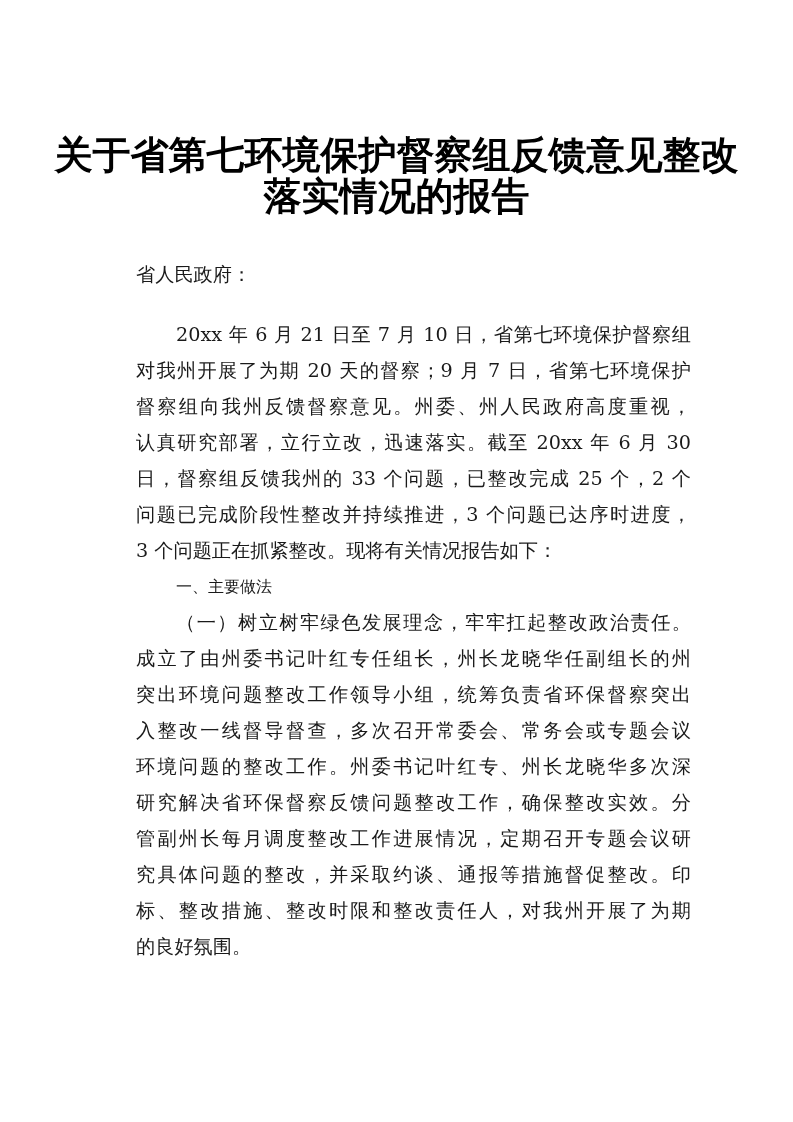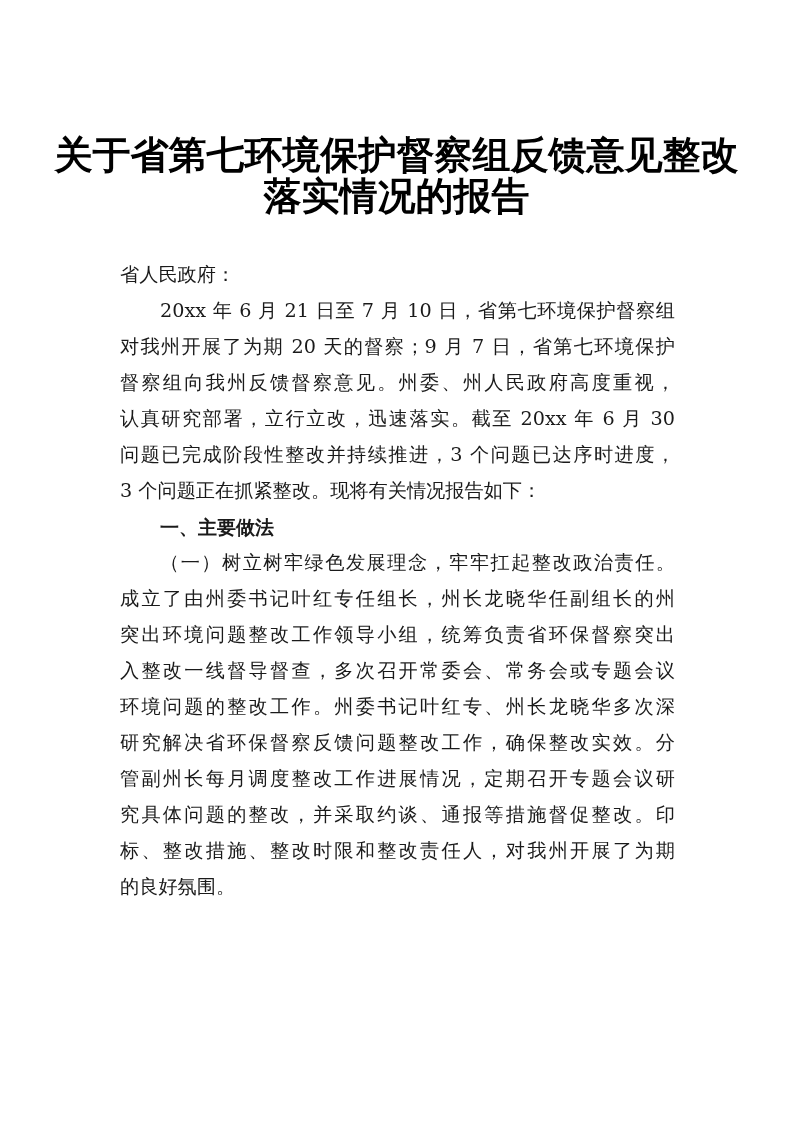--- a/index.html
+++ b/index.html
@@ -6,45 +6,46 @@
   body { width: 793px; height: 1122px; position: relative; overflow: hidden; color: #111; }
   .page { position: absolute; left: 0; top: 0; width: 793px; height: 1122px; background: #fff; }
   .title {
     position: absolute; left: 0; width: 793px; text-align: center;
     font-family: "DejaVu Sans", sans-serif; font-weight: bold;
     font-size: 38px; line-height: 42px; color: #000;
   }
   .title.l1 { top: 134px; }
   .title.l2 { top: 175px; }
   .body {
-    position: absolute; left: 120px; top: 257px; width: 555px;
+    position: absolute; left: 136px; top: 257px; width: 555px;
     font-family: "DejaVu Serif", serif; font-size: 19.2px;
     line-height: 36px; color: #1a1a1a;
   }
   .line { white-space: nowrap; text-align: justify; text-align-last: justify; height: 36px; }
   .line.last { text-align-last: left; }
-  .indent { padding-left: 40px; }
-  .heading { font-family: "DejaVu Sans", sans-serif; font-weight: bold; font-size: 19px; padding-left: 40px; text-align-last: left; }
+  .indent { padding-left: 40px; margin-top: 24px; }
+  .heading { font-family: "DejaVu Sans", sans-serif; font-weight: normal; font-size: 16px; padding-left: 40px; text-align-last: left; }
   .subhead { padding-left: 40px; font-family: Liberation Serif, serif; }
 </style>
 </head>
 <body>
 
 <div class="page">
   <div class="title l1">关于省第七环境保护督察组反馈意见整改</div>
   <div class="title l2">落实情况的报告</div>
 
   <div class="body">
     <div class="line last">省人民政府：</div>
 
     <div>
       <div class="line indent">20xx 年 6 月 21 日至 7 月 10 日，省第七环境保护督察组</div>
       <div class="line">对我州开展了为期 20 天的督察；9 月 7 日，省第七环境保护</div>
       <div class="line">督察组向我州反馈督察意见。州委、州人民政府高度重视，</div>
       <div class="line">认真研究部署，立行立改，迅速落实。截至 20xx 年 6 月 30</div>
+      <div class="line">日，督察组反馈我州的 33 个问题，已整改完成 25 个，2 个</div>
       <div class="line">问题已完成阶段性整改并持续推进，3 个问题已达序时进度，</div>
       <div class="line last">3 个问题正在抓紧整改。现将有关情况报告如下：</div>
     </div>
 
     <div class="line heading">一、主要做法</div>
 
     <div>
       <div class="line subhead">（一）树立树牢绿色发展理念，牢牢扛起整改政治责任。</div>
       <div class="line">成立了由州委书记叶红专任组长，州长龙晓华任副组长的州</div>
       <div class="line">突出环境问题整改工作领导小组，统筹负责省环保督察突出</div>

